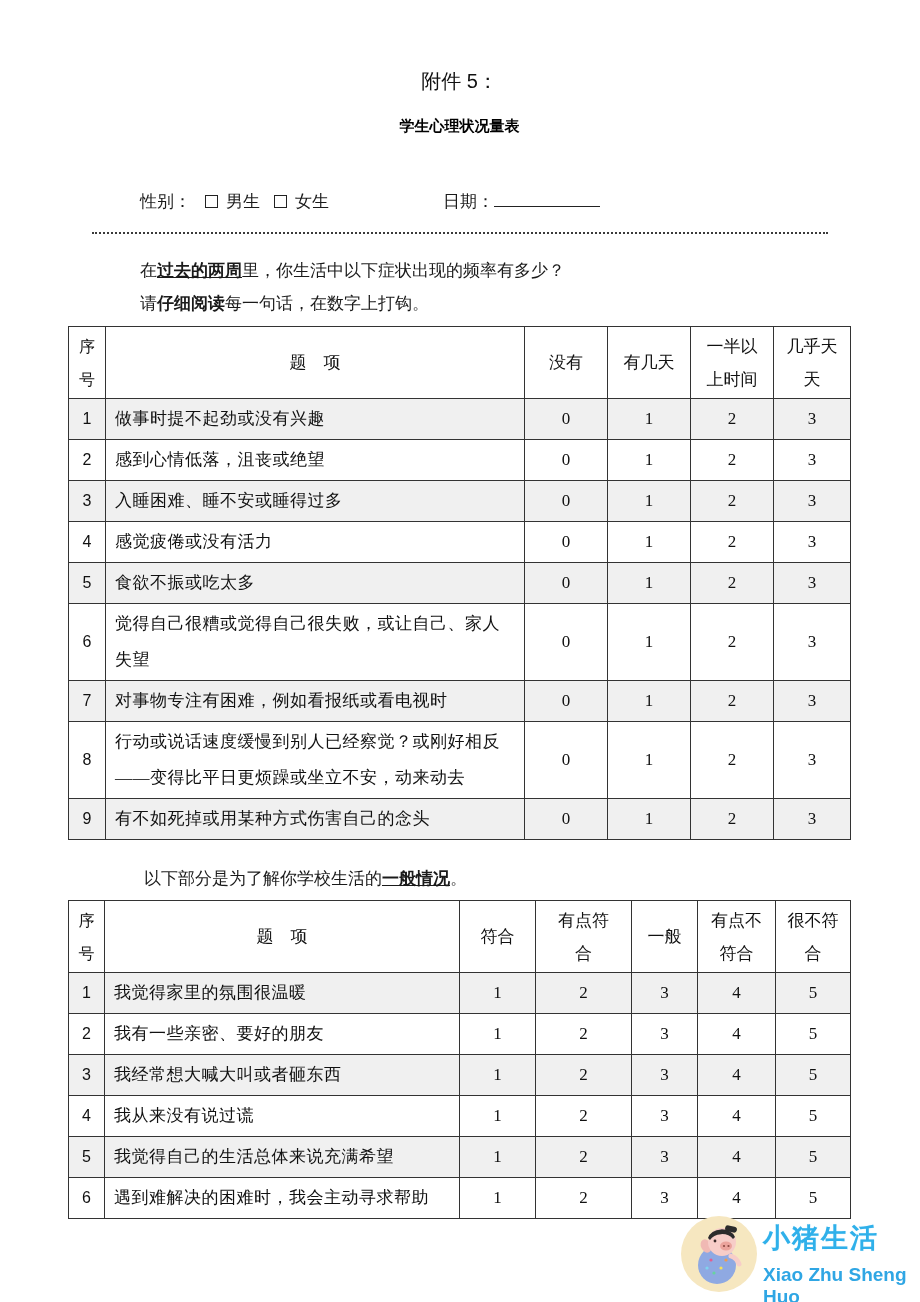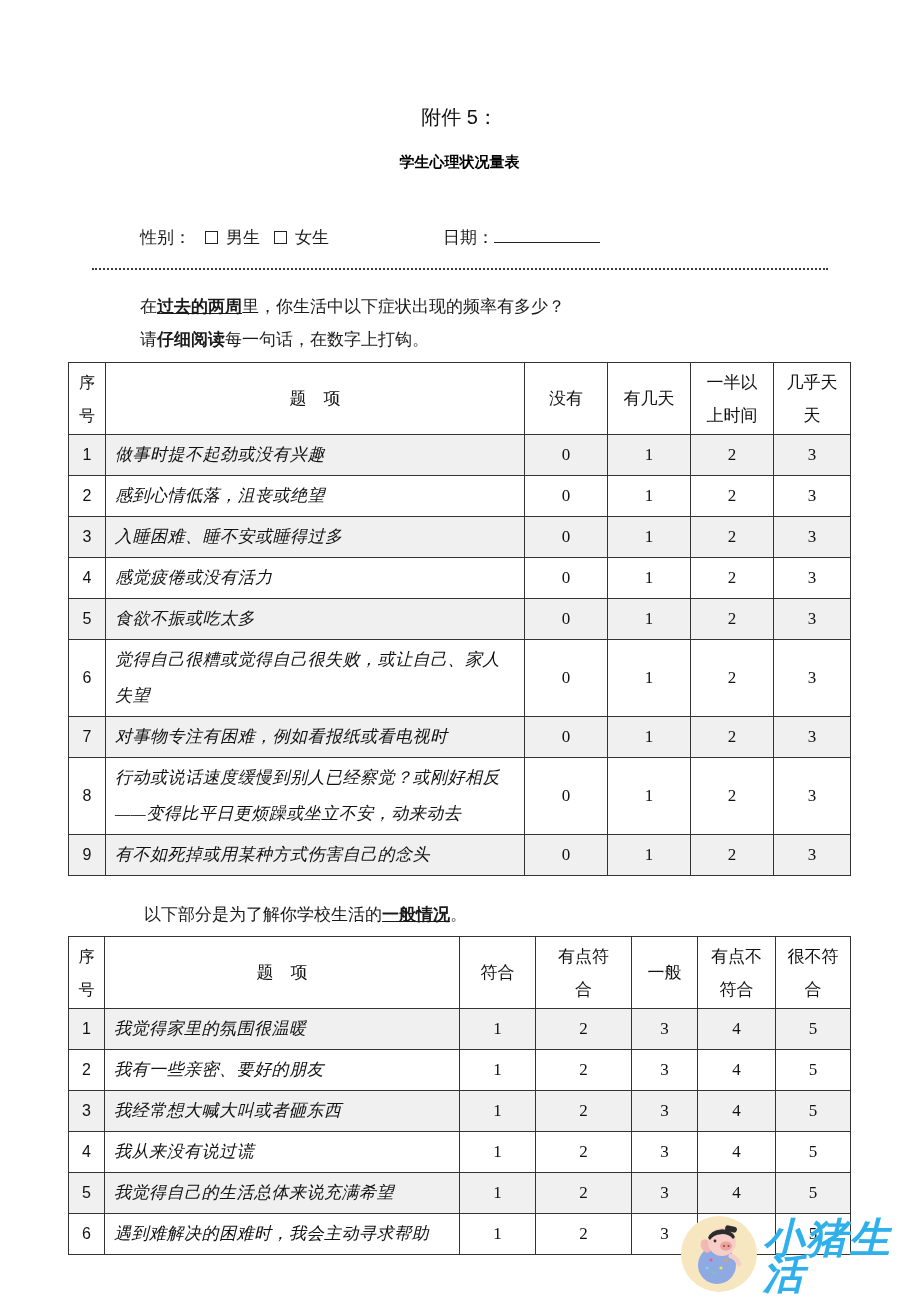--- a/index.html
+++ b/index.html
@@ -7,21 +7,21 @@
   body {
     position: relative;
     background: #ffffff;
     color: #1a1a1a;
     font-family: "Liberation Serif", "DejaVu Serif", serif;
     overflow: hidden;
   }
   .doc { padding: 0 69px 0 68px; }
 
   .attachment {
-    padding-top: 104px;
+    padding-top: 68px;
     text-align: center;
     font-size: 20px;
     font-family: "Liberation Sans", "DejaVu Sans", sans-serif;
     color: #111;
   }
   .main-title {
     margin-top: 22px;
     text-align: center;
     font-size: 15px;
     font-weight: bold;
@@ -86,45 +86,43 @@
   .c-no {
     text-align: center;
     font-family: "Liberation Sans", "DejaVu Sans", sans-serif;
     font-size: 16px;
   }
   .c-item {
     text-align: left;
     padding: 2px 10px 2px 9px;
     line-height: 36px;
     letter-spacing: 0.5px;
-    font-style: italic;
   }
   .c-val { text-align: center; font-size: 17px; }
 
   .section2-intro { margin-top: 26px; margin-left: 76px; font-size: 17px; line-height: 26px; }
   .t2 { margin-top: 8px; }
 
   .watermark {
     position: absolute;
     left: 681px;
     top: 1216px;
     display: flex;
     align-items: flex-start;
   }
   .logo-circle { width: 76px; height: 76px; flex: 0 0 auto; }
   .brand-text { margin-left: 6px; padding-top: 4px; }
   .brand-name {
-    font-size: 41px;
+    font-size: 27px;
     line-height: 36px;
     font-weight: bold;
     color: #2fb0ea;
     font-family: "Liberation Sans", "DejaVu Sans", sans-serif;
     letter-spacing: 2px;
     text-shadow: 0 0 1px #bfe8fa;
-    font-style: italic;
   }
   .brand-pinyin {
     margin-top: 8px;
     font-size: 19px;
     font-weight: bold;
     color: #2fa6e4;
     font-family: "Liberation Sans", "DejaVu Sans", sans-serif;
   }
 </style>
 </head>

